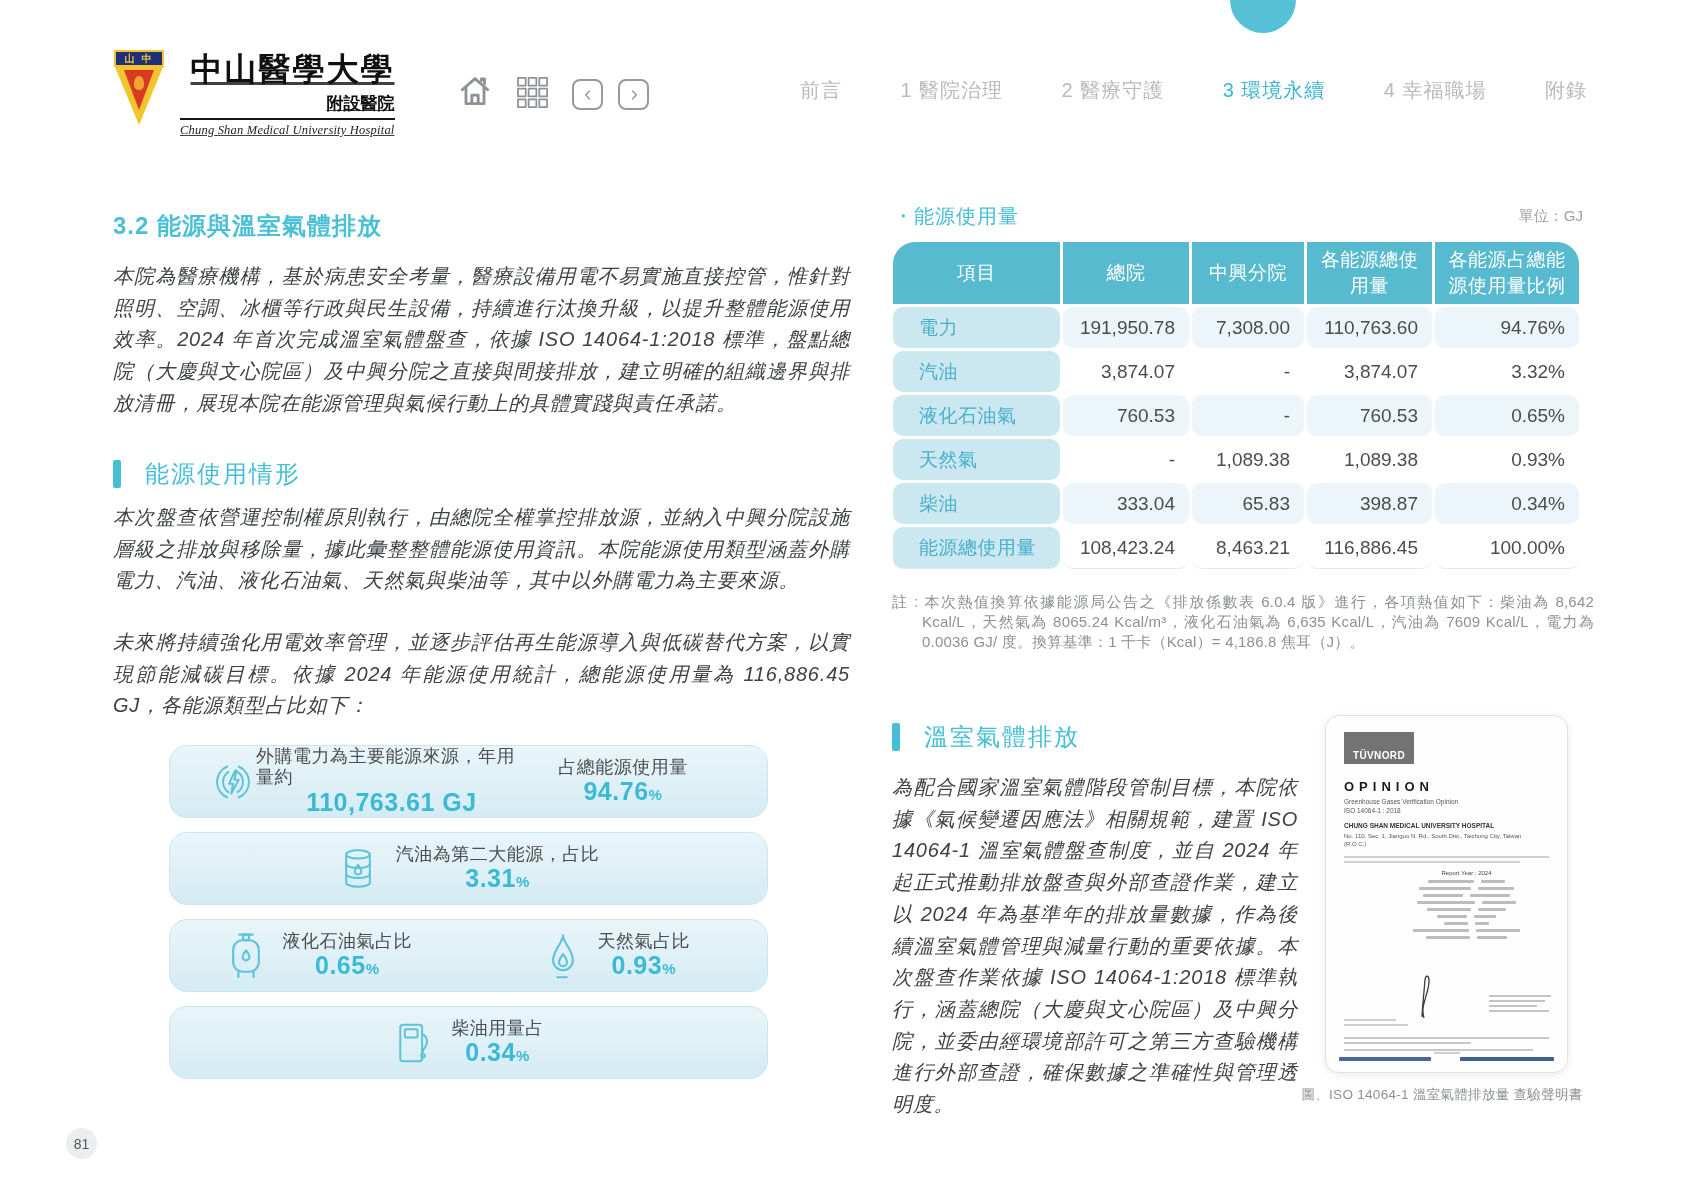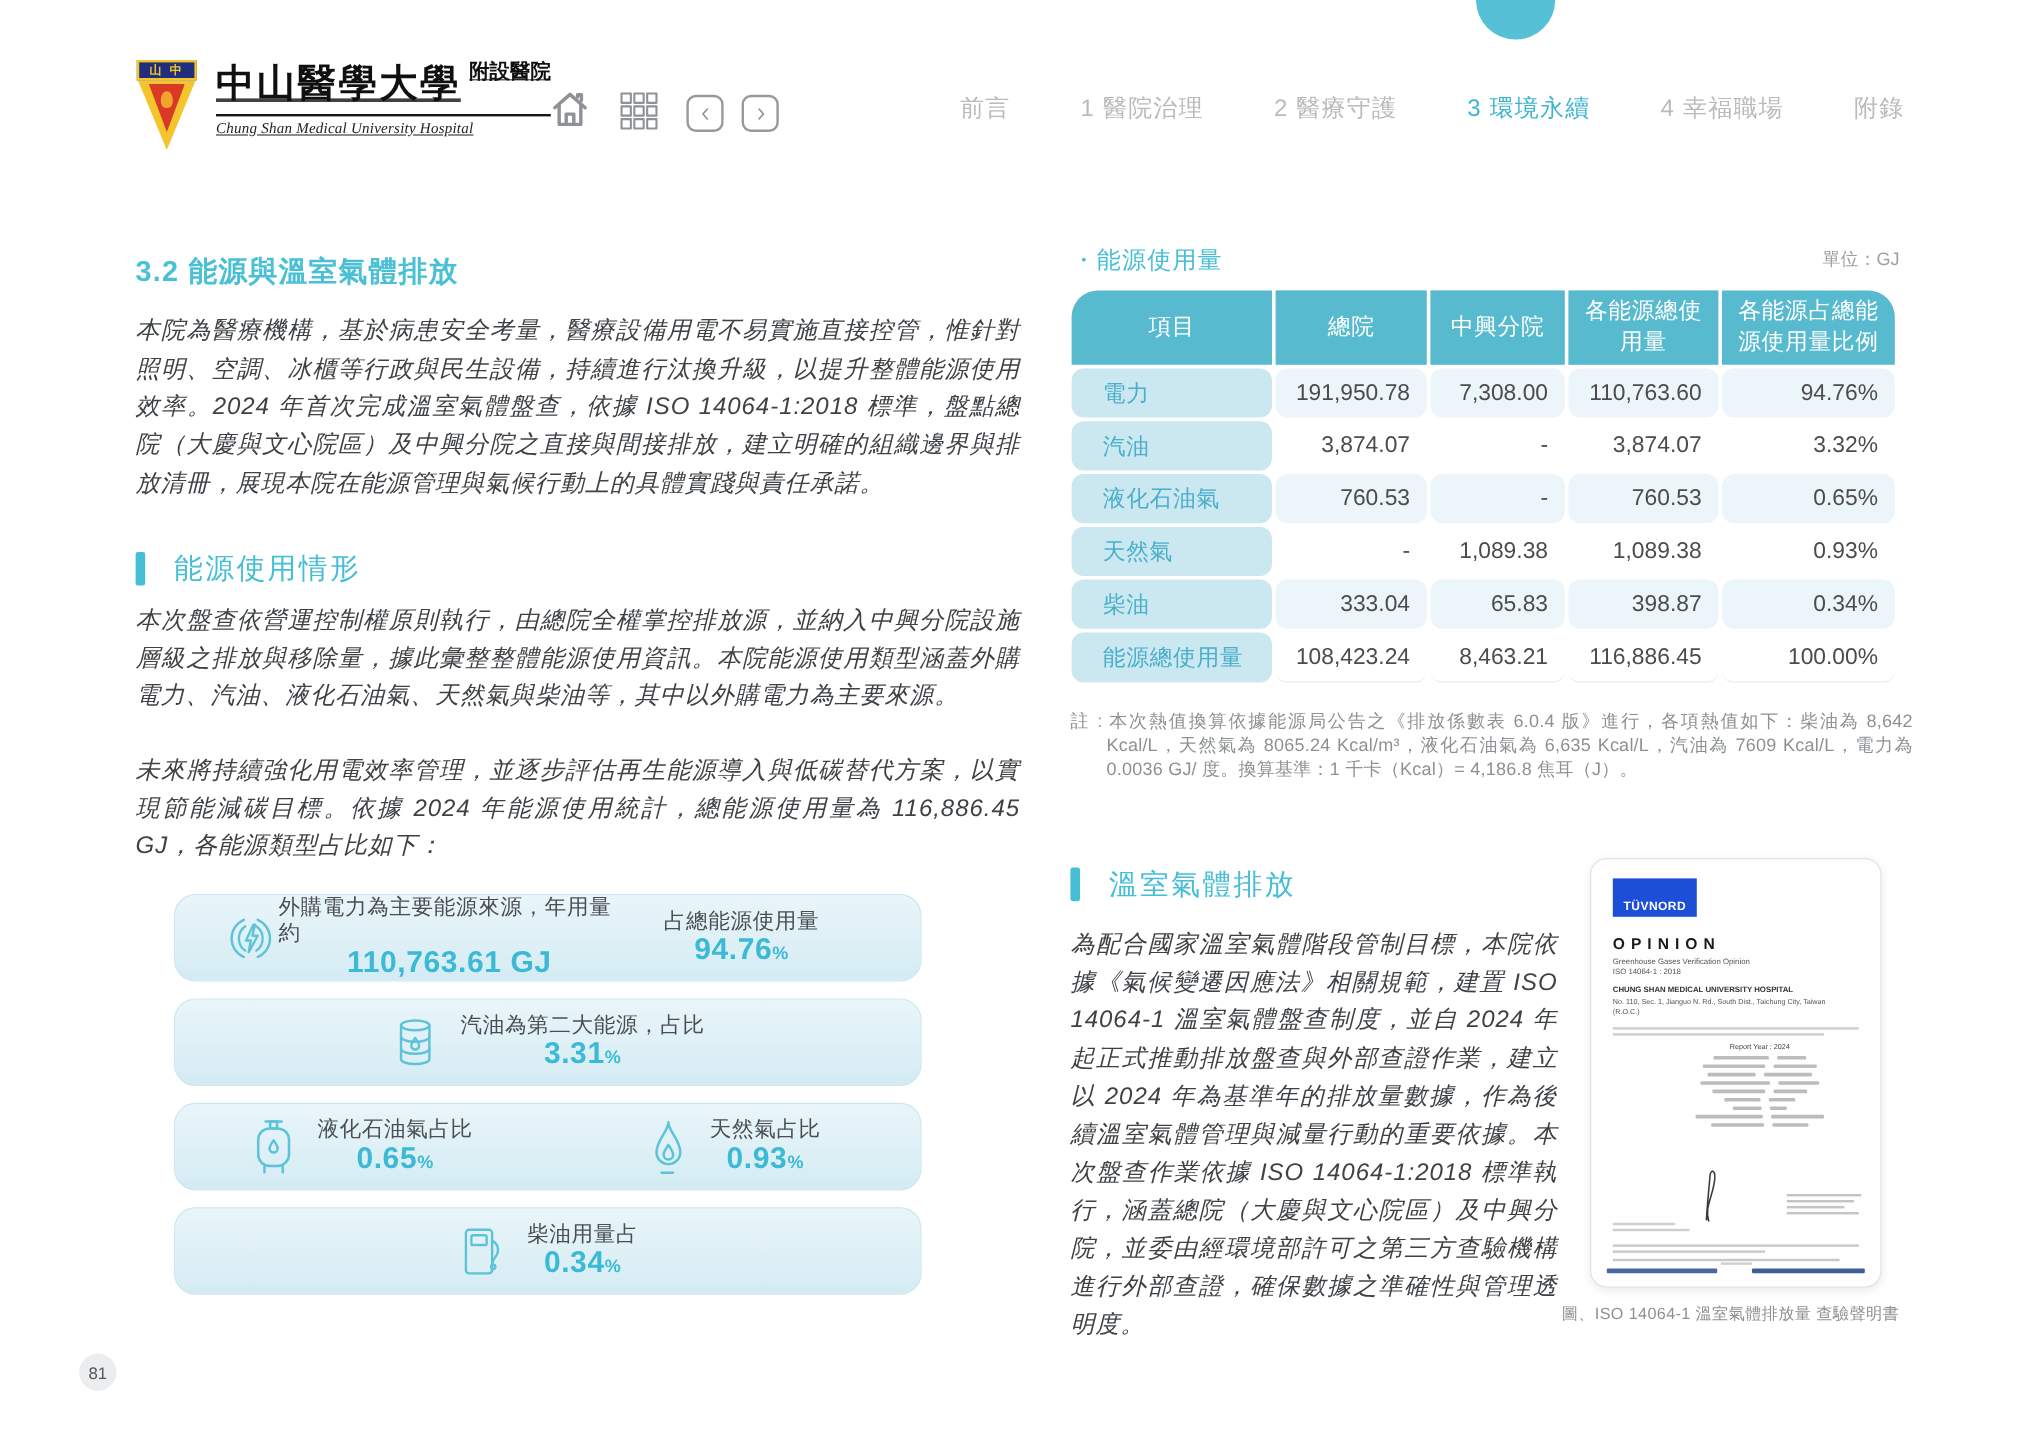--- a/index.html
+++ b/index.html
@@ -11,21 +11,21 @@
   .logo{position:absolute;left:114px;top:48px;display:flex;align-items:flex-start;text-decoration:underline;}
   .emblem{position:relative;width:50px;height:80px;flex:none;}
   .emblem-band{position:absolute;left:0;top:2px;width:50px;height:17px;background:#1F2F7B;border:2px solid #F4C42C;
                box-sizing:border-box;color:#F4C42C;font-size:10px;font-weight:bold;display:flex;align-items:center;justify-content:center;letter-spacing:2px;}
   .emblem-tri{position:absolute;left:1px;top:19px;width:48px;height:58px;background:#F4C42C;
               clip-path:polygon(0 0,100% 0,50% 100%);}
   .emblem-core{position:absolute;left:9px;top:3px;width:30px;height:40px;background:#D93A26;
                clip-path:polygon(0 0,100% 0,50% 100%);}
   .emblem-core:after{content:"";position:absolute;left:10px;top:6px;width:10px;height:14px;background:#F4A42C;border-radius:50% 50% 40% 40%;}
   .logo-text{margin-left:16px;}
-  .logo-zh{display:flex;align-items:flex-start;color:#101010;}
+  .logo-zh{display:flex;align-items:flex-end;color:#101010;flex-direction:column;}
   .logo-main{font-size:32px;font-weight:700;letter-spacing:2px;font-family:"Liberation Serif","DejaVu Serif",serif;}
   .logo-suffix{font-size:17px;font-weight:700;margin-left:7px;font-family:"Liberation Serif","DejaVu Serif",serif;}
   .logo-en{margin-top:3px;border-top:2px solid #161616;padding-top:3px;font-family:"Liberation Serif","DejaVu Serif",serif;
            font-style:italic;font-size:12.5px;color:#222;letter-spacing:.2px;}
   .hbtn{position:absolute;background:none;border:none;padding:0;cursor:pointer;}
   .hbtn svg{display:block;}
   .btn-home{left:456px;top:72px;}
   .btn-grid{left:516px;top:76px;}
   .btn-prev{left:572px;top:79px;}
   .btn-next{left:618px;top:79px;}
@@ -44,21 +44,21 @@
   .subhead{position:absolute;display:flex;align-items:center;}
   .subhead .bar{width:8px;height:28px;background:#45BED6;border-radius:2px;margin-right:24px;flex:none;}
   .subhead .txt{font-size:24px;color:#45BED6;letter-spacing:2px;}
   .sh-energy{left:113px;top:458px;}
   .sh-ghg{left:892px;top:721px;}
 
   
   .cards{position:absolute;left:145px;top:745px;width:623px;display:flex;flex-direction:column;gap:14px;}
   .card{height:73px;border-radius:18px;border:1px solid #CBE6F0;box-sizing:border-box;
         background:linear-gradient(180deg,#E9F5FA 0%,#DEF0F6 55%,#D4EBF3 100%);
-        display:flex;align-items:center;}
+        display:flex;align-items:center;margin-left:24px;}
   .card .icon{flex:none;display:flex;align-items:center;justify-content:center;}
   .stack{display:flex;flex-direction:column;align-items:center;line-height:1.15;}
   .c-label{font-size:18px;color:#4a4e52;letter-spacing:.5px;}
   .c-value{font-size:25px;font-weight:700;color:#3BB9D5;letter-spacing:.5px;}
   .c-unit{font-size:15px;font-weight:700;}
   .card1{padding-left:40px;}
   .card1 .g1{flex:1 1 auto;display:flex;justify-content:center;}
   .card1 .g2{width:210px;margin-right:48px;display:flex;justify-content:center;}
   .card-center{justify-content:center;gap:18px;}
   .card3{justify-content:center;gap:0;}
@@ -81,21 +81,21 @@
   col.c1{width:162px;} col.c2{width:126px;} col.c3{width:112px;} col.c4{width:125px;} col.c5{width:143px;}
   .footnote{position:absolute;left:892px;top:592px;width:672px;margin:0;font-size:15px;line-height:20px;
             color:#8d9194;text-align:justify;padding-left:30px;text-indent:-30px;letter-spacing:.2px;}
 
   
   .p-ghg{left:892px;top:772px;width:406px;}
 
   
   .cert{position:absolute;left:1325px;top:715px;width:243px;height:358px;background:#fefefe;border:1px solid #e2e2e2;
         border-radius:14px;box-shadow:0 2px 8px rgba(0,0,0,.08);box-sizing:border-box;padding:16px 18px;overflow:hidden;font-family:"Liberation Sans",sans-serif;}
-  .cert-brand{width:70px;height:32px;background:#1d4ed8;color:#fff;font-size:10px;font-weight:700;
+  .cert-brand{width:70px;height:32px;background:#737373;color:#fff;font-size:10px;font-weight:700;
               display:flex;align-items:flex-end;justify-content:center;padding-bottom:3px;box-sizing:border-box;letter-spacing:.4px;}
   .cert-title{margin-top:15px;font-size:13px;font-weight:700;letter-spacing:5px;color:#1b1b1b;}
   .cert-sub{margin-top:4px;font-size:6.5px;color:#555;line-height:1.35;}
   .cert-org{margin-top:6px;font-size:6.5px;font-weight:700;color:#333;line-height:1.3;}
   .cert-addr{margin-top:2px;font-size:6px;color:#555;line-height:1.35;width:180px;}
   .hl{height:2px;background:#cfcfcf;margin-top:3px;}
   .cert-details{margin-top:7px;}
   .cert-ryear{font-size:6px;color:#444;text-align:center;padding-left:40px;}
   .crow{display:flex;justify-content:center;align-items:center;gap:7px;margin-top:4px;padding-left:40px;}
   .crow i,.crow b{display:block;height:3px;background:#bcbcbc;border-radius:1px;}

